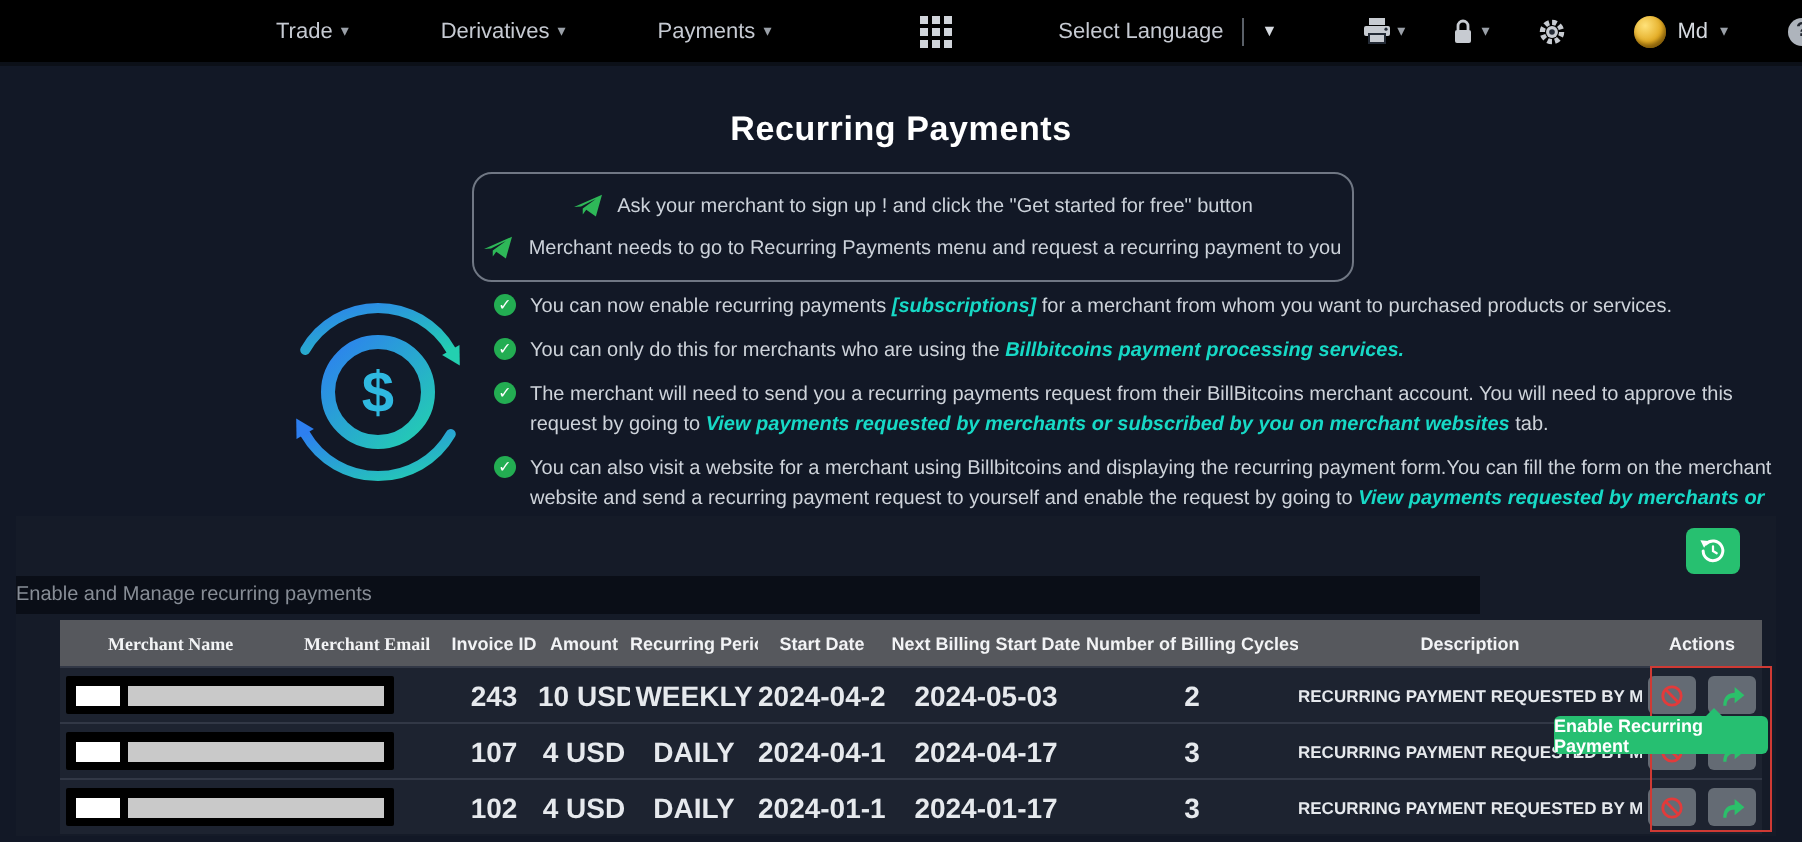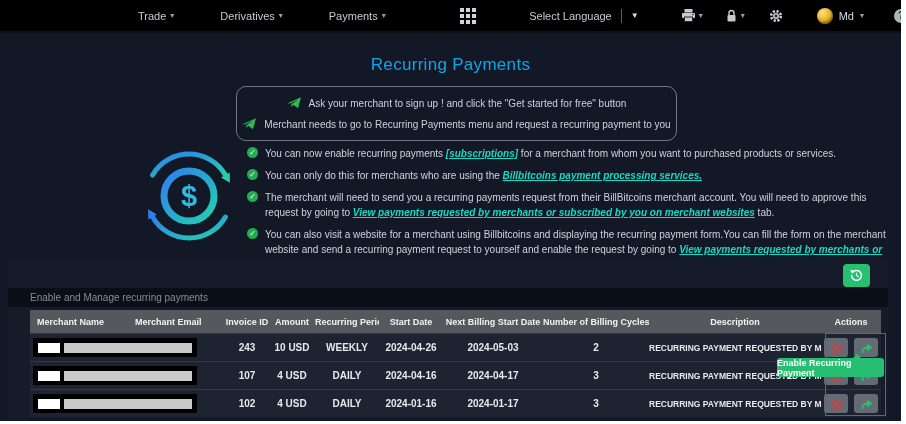--- a/index.html
+++ b/index.html
@@ -22,54 +22,54 @@
   .i-printer { margin-left:42px; }
   .i-lock { margin-left:22px; }
   .i-gear { margin-left:24px; }
   .user { display:flex; align-items:center; gap:6px; margin-left:34px; cursor:pointer; color:#d6dae0; }
   .avatar { width:16px; height:16px; border-radius:50%;
             background:radial-gradient(circle at 35% 30%, #ffe27a, #e3ac25 55%, #a8770c); box-shadow:inset -1px -2px 2px rgba(90,60,0,.6); }
   .help-circle { margin-left:30px; margin-right:-7px; width:14px; height:14px; border-radius:50%; background:#aeb4bc;
                  color:#20252e; font-size:10px; font-weight:bold; display:flex; align-items:center; justify-content:center; cursor:pointer; }
 
   
-  .page-title { position:absolute; top:55px; left:0; width:100%; text-align:center; color:#0ea5e9;
-                font-size:17px; font-weight:normal; letter-spacing:.3px; }
+  .page-title { position:absolute; top:55px; left:0; width:100%; text-align:center; color:#ffffff;
+                font-size:17px; font-weight:bold; letter-spacing:.3px; }
   .intro-box { position:absolute; left:236px; top:86px; width:441px; height:55px; border:1px solid rgba(190,198,210,.55);
                border-radius:10px; display:flex; flex-direction:column; justify-content:center; gap:9px; }
   .intro-line { display:flex; align-items:center; justify-content:center; gap:8px; color:#ccd2da; font-size:10px; }
 
   .recurring-icon { position:absolute; left:141px; top:148px; width:96px; height:96px; }
 
   .bullets { position:absolute; left:247px; top:146px; width:652px; }
   .bullet { display:flex; gap:7px; margin-bottom:7px; }
   .check { flex:0 0 auto; width:11px; height:11px; margin-top:1px; border-radius:50%; background:#23ad52; color:#fff;
            font-size:8px; display:flex; align-items:center; justify-content:center; }
   .bullet p { color:#ced3da; font-size:10px; line-height:15px; }
-  .hl { color:#17d9c6; font-style:italic; font-weight:bold;text-decoration:underline; }
+  .hl { color:#17d9c6; font-style:italic; font-weight:bold; }
 
   
   .table-card { position:absolute; left:8px; top:258px; width:880px; height:160px; background:#151b28; }
   .refresh-btn { position:absolute; right:18px; top:6px; width:27px; height:23px; background:#27c070; border:none;
                  border-radius:4px; display:flex; align-items:center; justify-content:center; cursor:pointer; }
-  .tabbar { position:absolute; left:0; top:30px; width:880px; height:19px; background:#0a0e17;
-            display:flex; align-items:center; padding-left:22px; gap:26px; }
+  .tabbar { position:absolute; left:0; top:30px; width:732px; height:19px; background:#0a0e17;
+            display:flex; align-items:center; gap:26px; }
   .tab { font-size:10px; color:#878d96; cursor:pointer; white-space:nowrap; }
   .tab.active { color:#ffffff; font-weight:bold; }
 
   .table { position:absolute; left:22px; top:52px; width:851px; }
   .thead { display:flex; height:23px; background:#56585d; align-items:center; }
   .thead .cell { color:#f2f3f5; font-size:9px; font-weight:bold; text-align:center; }
-  .thead .cell.l { text-align:left; padding-left:7px; }
+  .thead .cell.l { text-align:left; padding-left:24px;font-family:Liberation Serif, serif; }
   .trow { display:flex; height:28px; background:#1d2330; align-items:center; border-top:1px solid #323846; }
   .trow:first-of-type { border-top:none; }
   .cell { overflow:hidden; white-space:nowrap; }
   .c-name{width:98px}.c-email{width:97px}.c-merch{width:195px}.c-inv{width:44px}.c-amt{width:46px}
   .c-per{width:64px}.c-sd{width:64px}.c-nb{width:100px}.c-cyc{width:106px}.c-desc{width:172px}.c-act{width:60px}
-  .val { color:#e6e9ed; font-size:10px; font-weight:bold; text-align:center; }
+  .val { color:#e6e9ed; font-size:14px; font-weight:bold; text-align:center; }
   .desc { font-size:8.5px; }
   .redact { margin-left:3px; width:164px; height:19px; background:#000; border-radius:1px;
             display:flex; align-items:center; gap:4px; padding:0 5px; }
   .redact .r-white { width:22px; height:10px; background:#fff; }
   .redact .r-gray { flex:1; height:10px; background:#c9c9c9; }
   .actions { display:flex; justify-content:center; gap:6px; }
   .act-btn { width:24px; height:19px; background:#646b74; border:none; border-radius:3px;
              display:flex; align-items:center; justify-content:center; cursor:pointer; }
 
   .red-outline { position:absolute; left:825px; top:333px; width:61px; height:83px; border:1px solid #cf3a34; pointer-events:none; }

